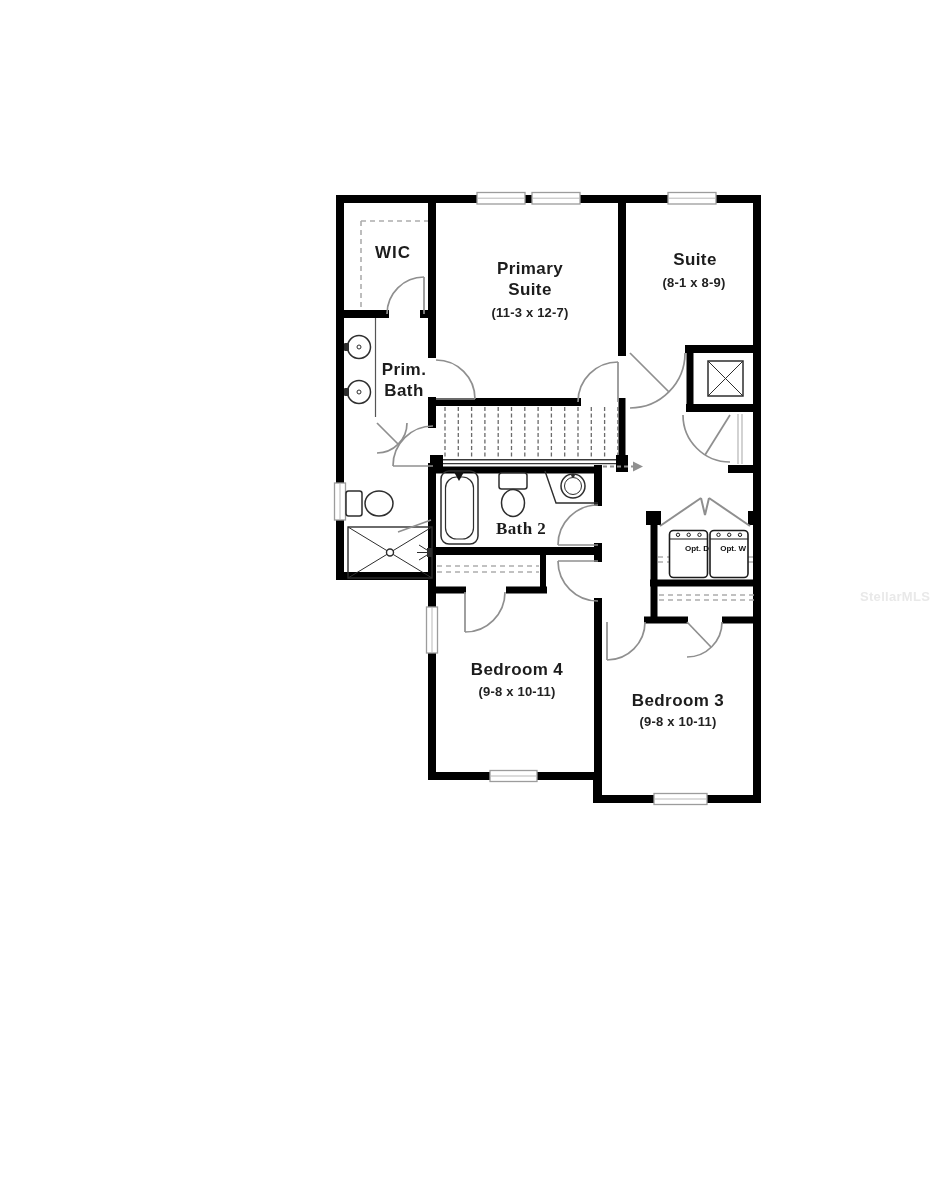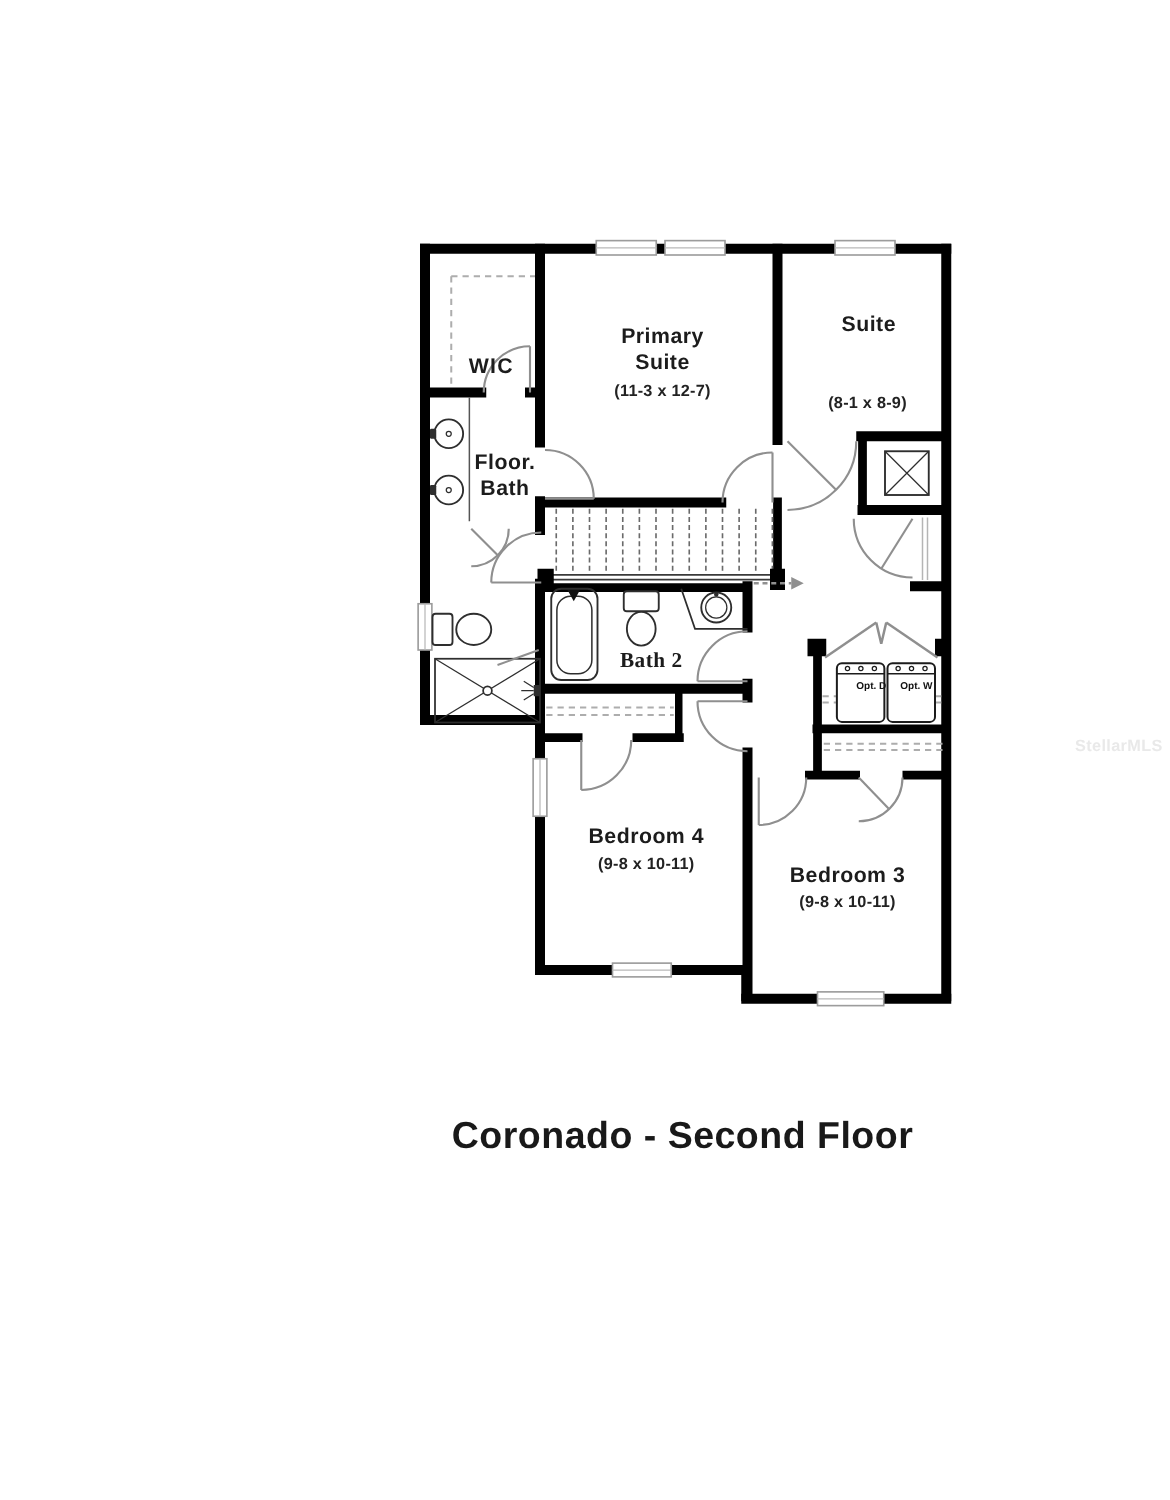--- a/index.html
+++ b/index.html
@@ -272,37 +272,36 @@
   </g>
 
   <g stroke="#8f8f8f" stroke-width="2" fill="none">
     <line x1="660" y1="526" x2="701" y2="498"></line>
     <polyline points="701,498 705,515 709,498"></polyline>
     <line x1="709" y1="498" x2="750" y2="526"></line>
   </g>
 </svg>
 
   <div class="labels">
-    <div class="room-label" style="left:393px;top:253px;letter-spacing:1px;margin-top:41px;">WIC</div>
+    <div class="room-label" style="left:393px;top:253px;letter-spacing:1px;">WIC</div>
 
     <div class="room-label wrap" style="left:530px;top:280px;width:82px;">Primary Suite</div>
     <div class="dims-label" style="left:530px;top:312px;">(11-3 x 12-7)</div>
 
     <div class="room-label" style="left:695px;top:260px;">Suite</div>
-    <div class="dims-label" style="left:694px;top:282px;margin-top:40px;">(8-1 x 8-9)</div>
-
-    <div class="room-label wrap" style="left:404px;top:381px;width:54px;">Floor. Bath</div>
+    <div class="dims-label" style="left:694px;top:282px;">(8-1 x 8-9)</div>
+
+    <div class="room-label wrap" style="left:404px;top:381px;width:54px;">Prim. Bath</div>
 
     <div class="room-label" style="left:521px;top:529px;font-family:Liberation Serif, serif;">Bath 2</div>
 
     <div class="room-label" style="left:517px;top:670px;">Bedroom 4</div>
     <div class="dims-label" style="left:517px;top:691px;">(9-8 x 10-11)</div>
 
     <div class="room-label" style="left:678px;top:701px;">Bedroom 3</div>
     <div class="dims-label" style="left:678px;top:721px;">(9-8 x 10-11)</div>
 
     <div class="opt-label" style="left:697px;top:549px;">Opt. D</div>
     <div class="opt-label" style="left:733px;top:549px;text-align:right;">Opt. W</div>
   </div>
 
-  <div class="plan-title">Coronado - Second Floor</div>
   <div class="watermark">StellarMLS</div>
 </div>
 
 </body></html>

